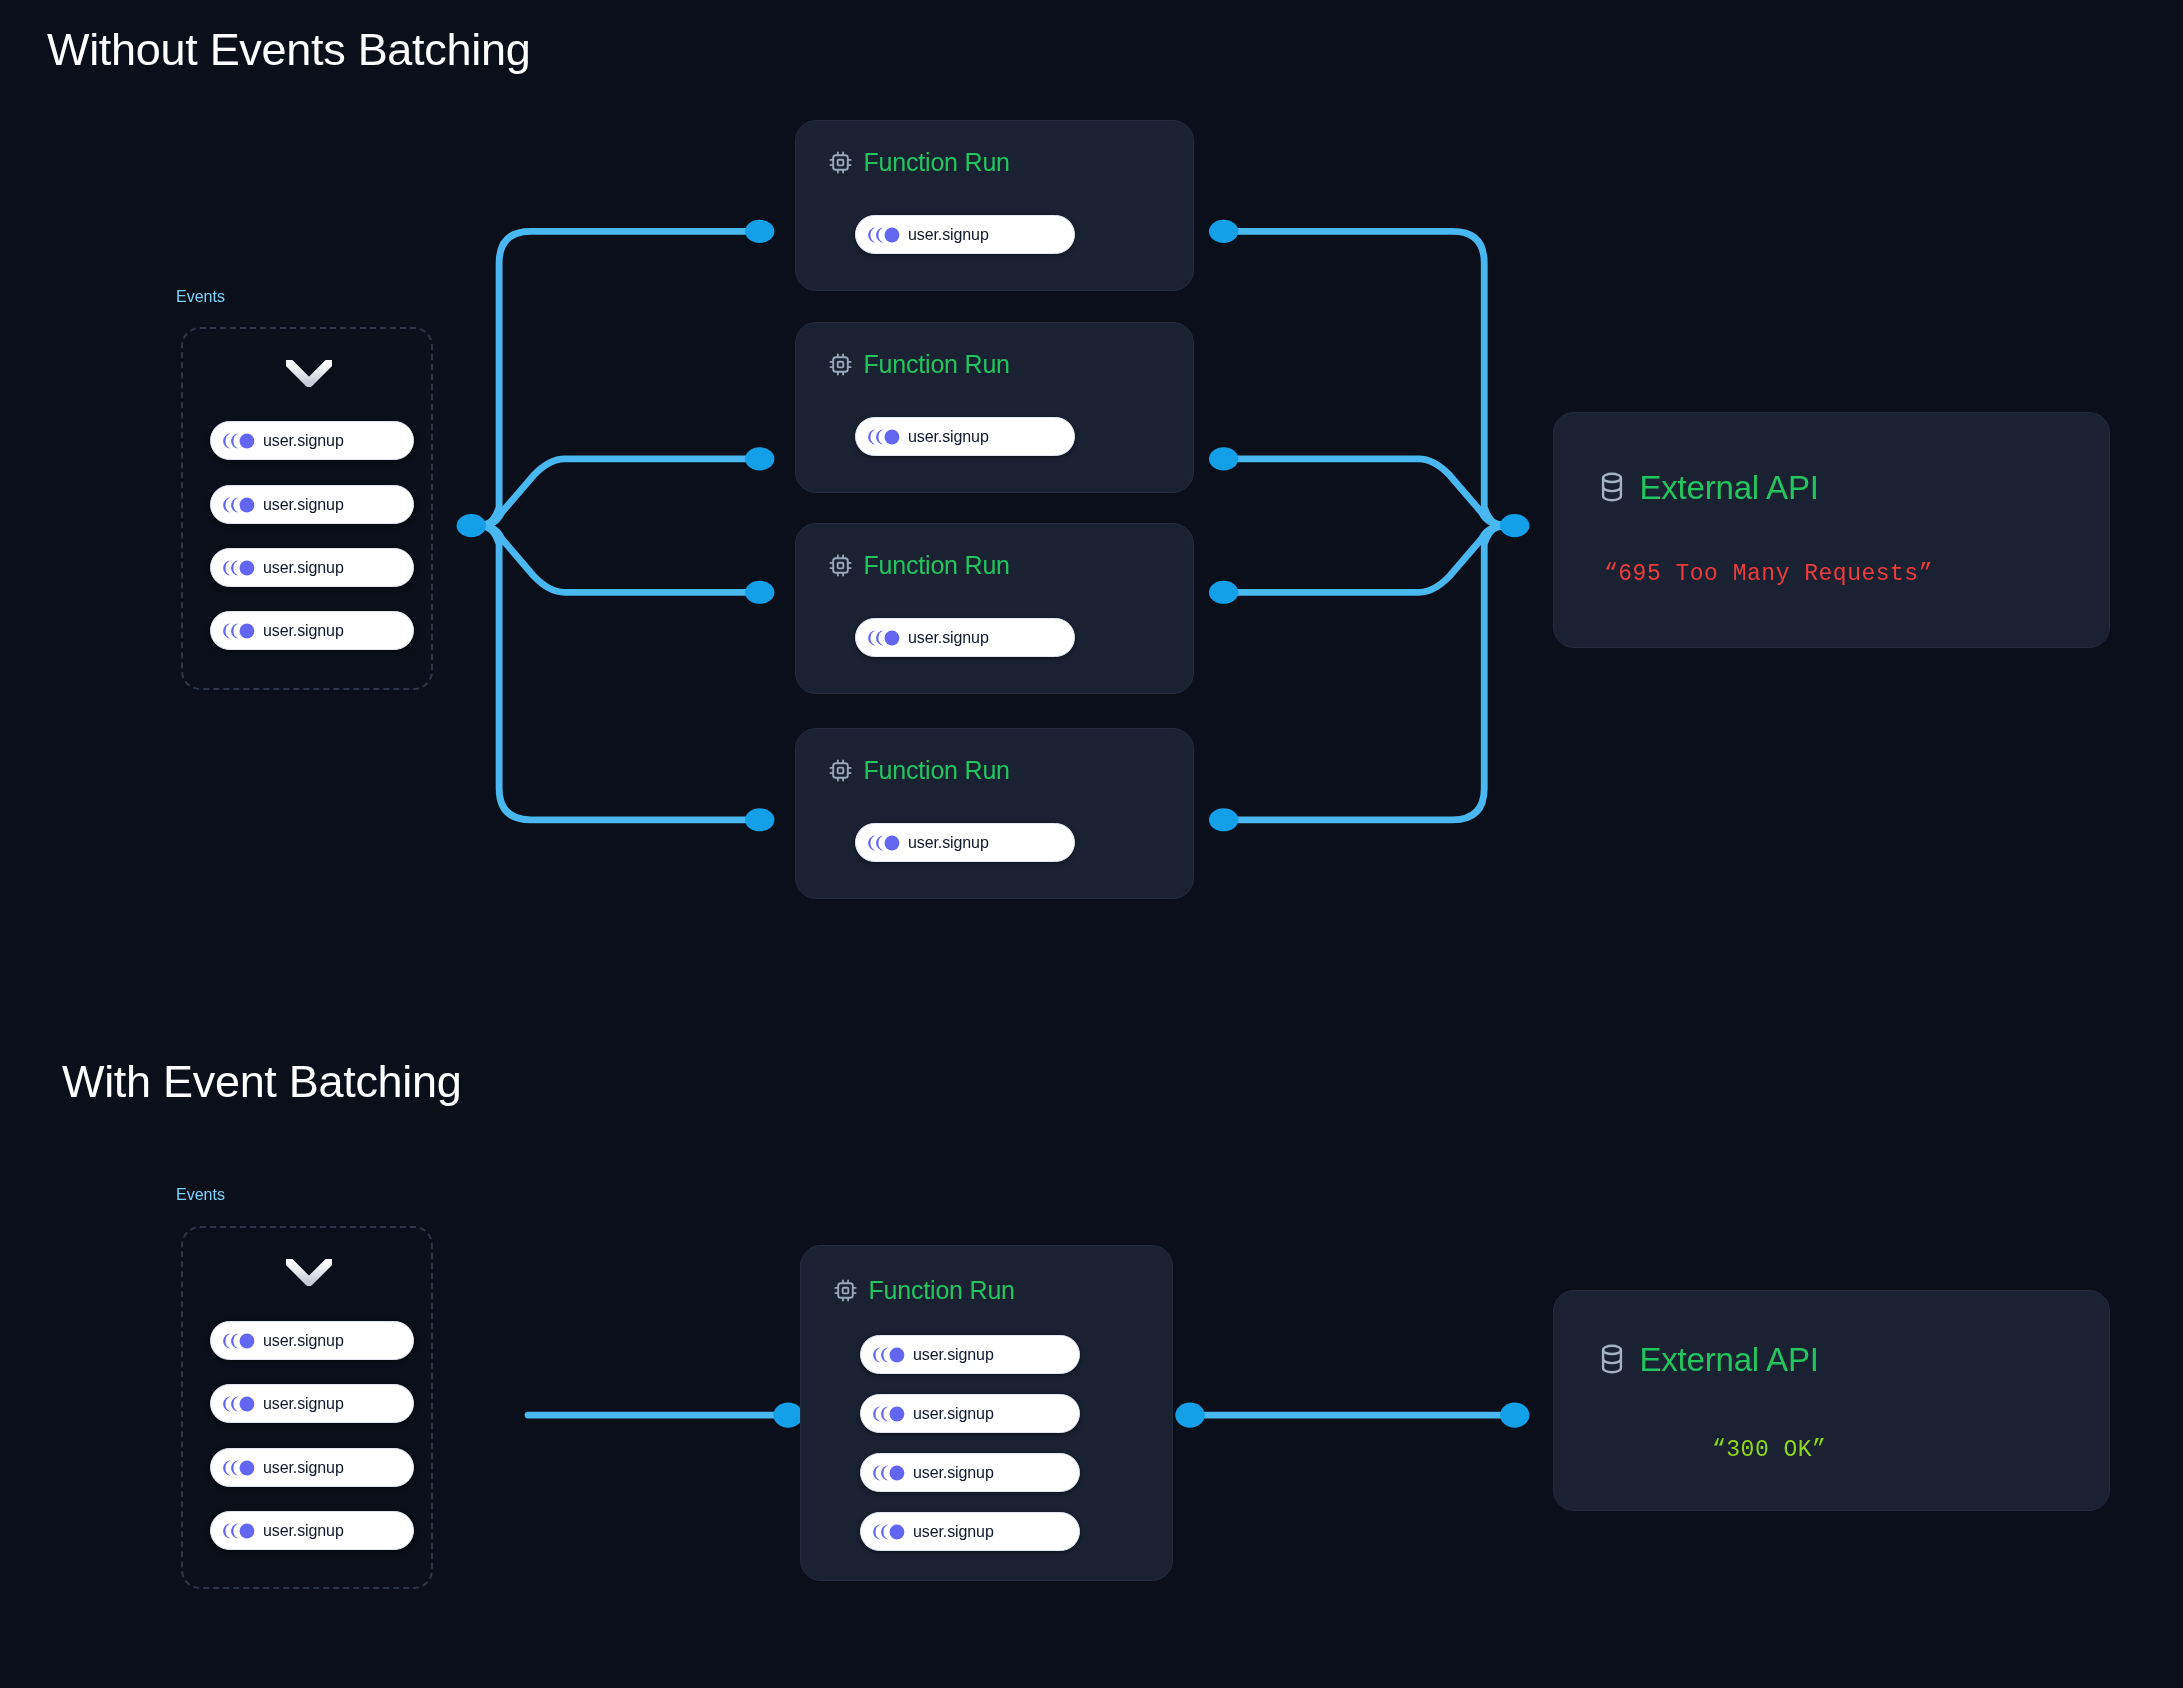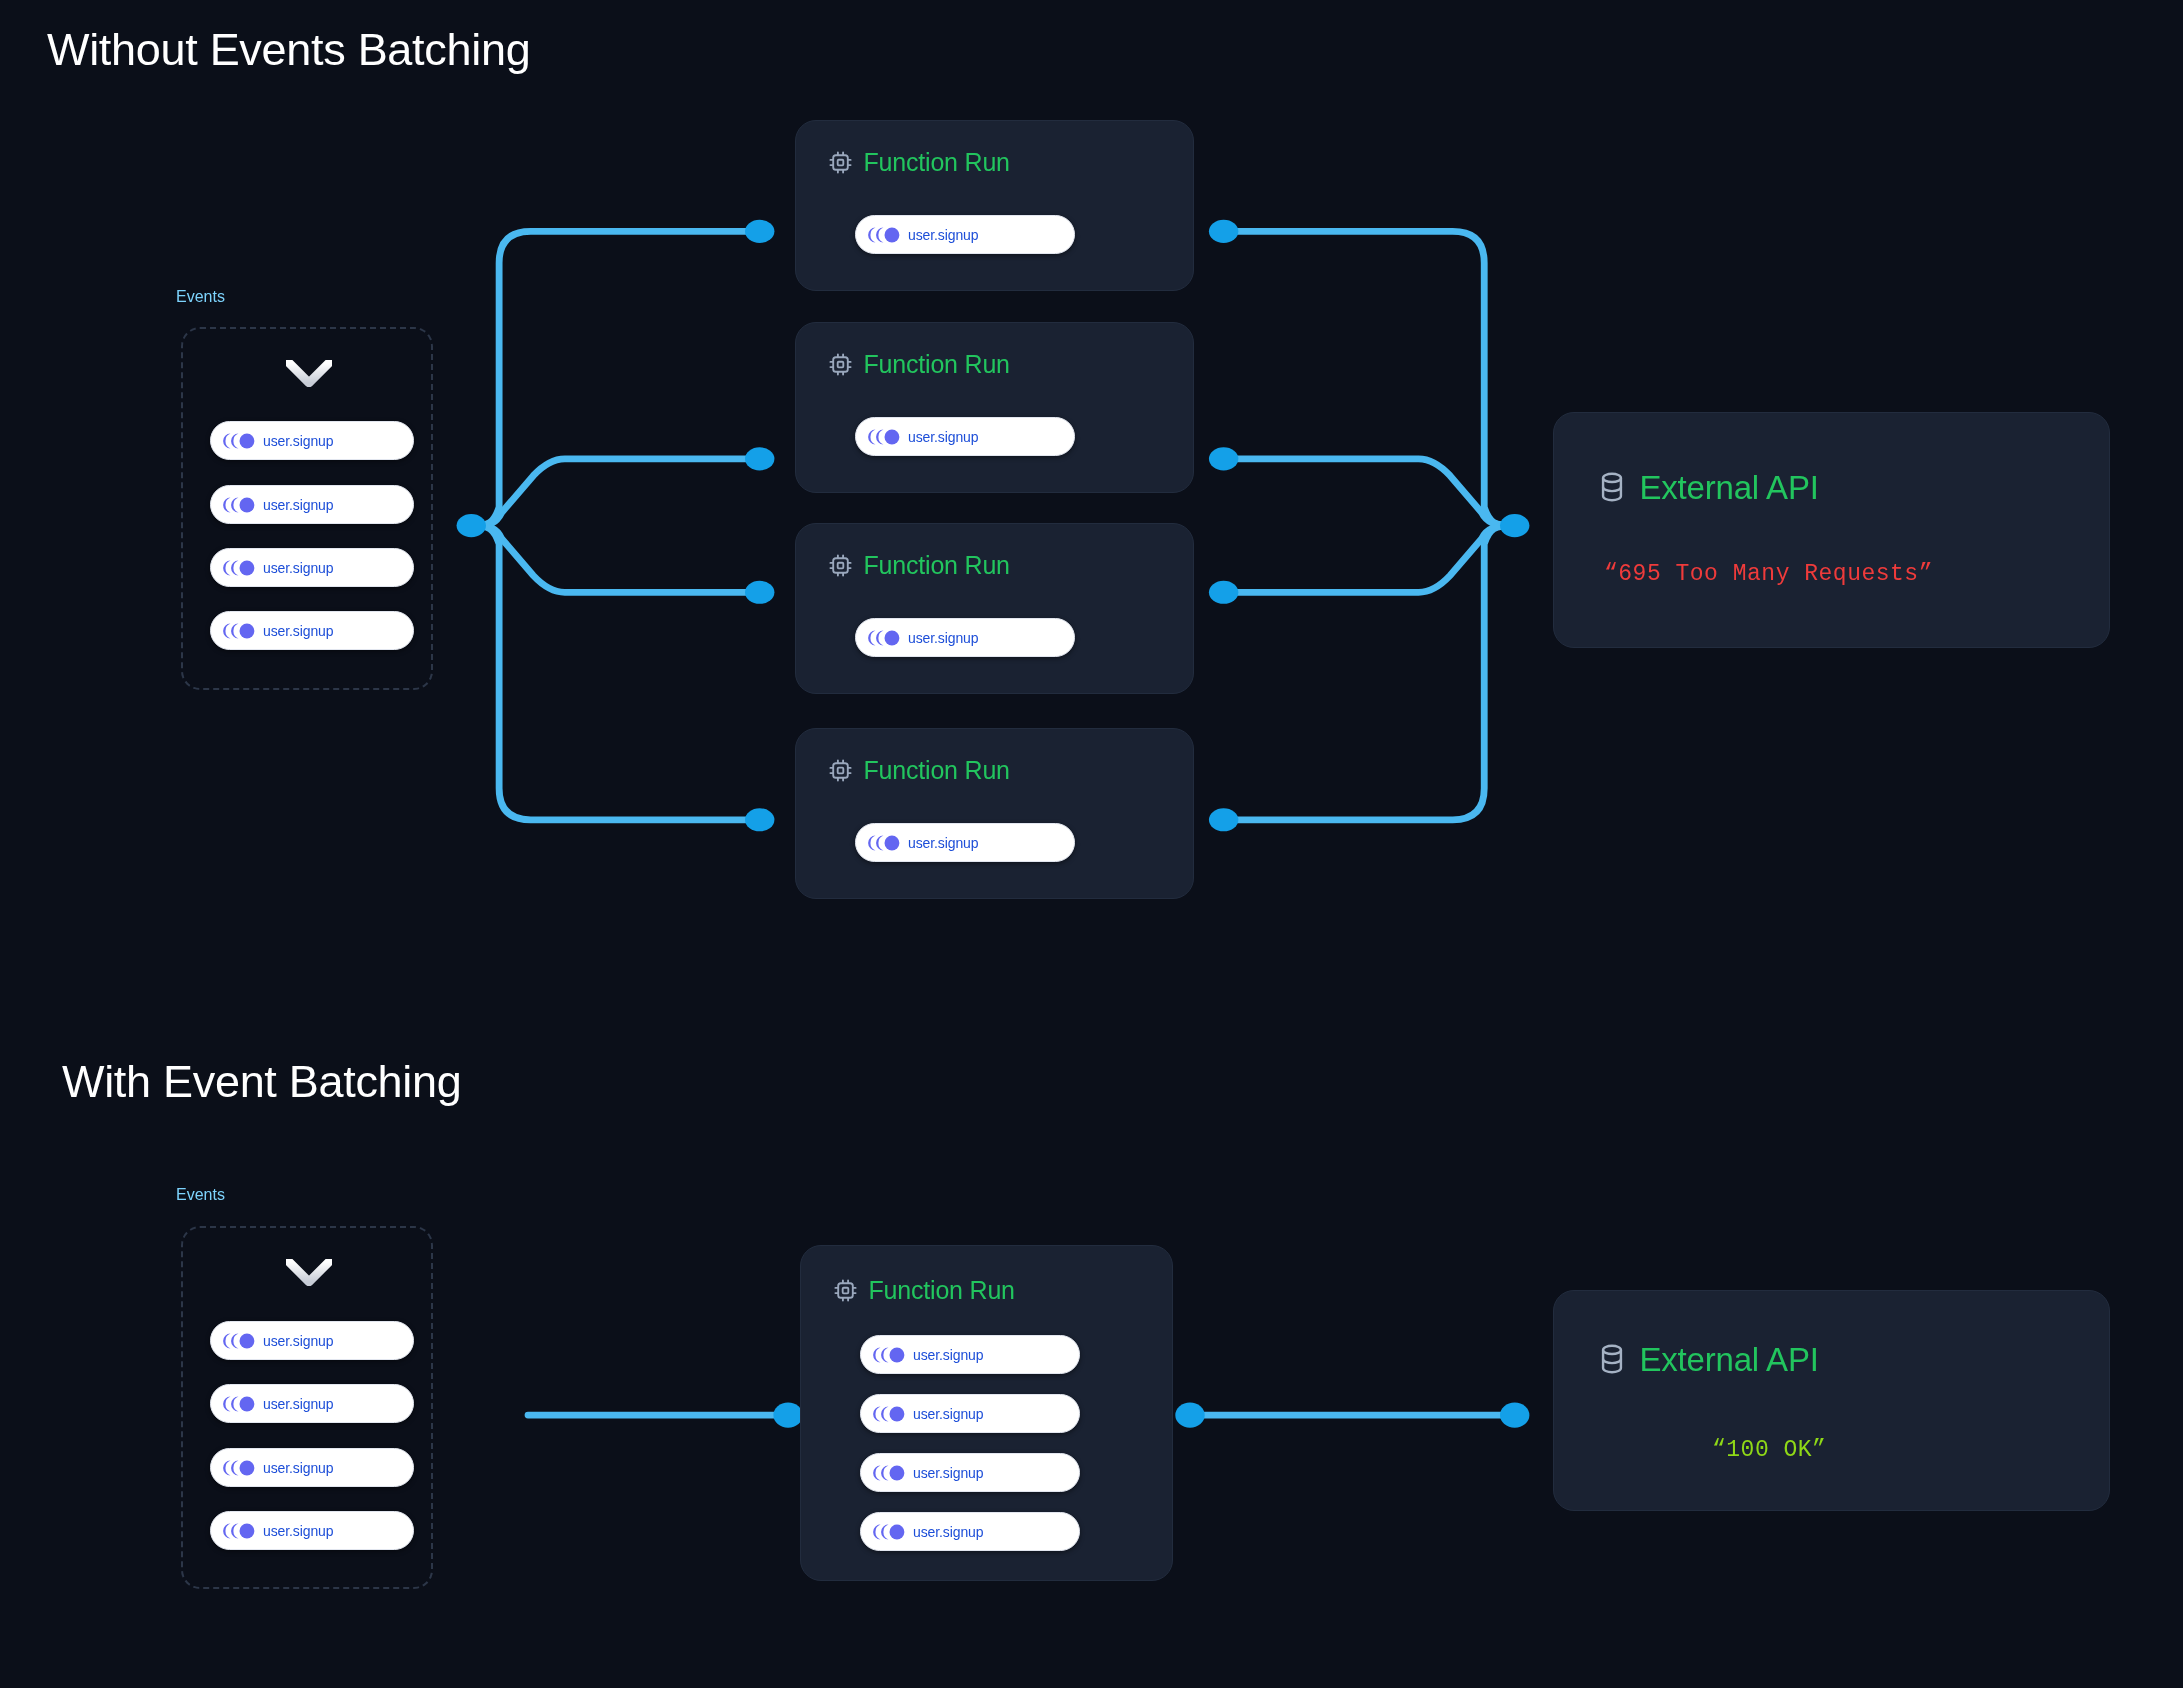--- a/index.html
+++ b/index.html
@@ -55,22 +55,22 @@
     box-sizing:border-box;
     padding:0 13.7px 0 11.6px;
     height:39px;
     gap:8.4px;
     white-space:nowrap;
   }
   .pill-icon{
     width:32px;height:18px;flex:0 0 auto;display:block;
   }
   .pill-text{
-    color:#1d4ed8;
-    font-size:14px;
+    color:#0f172a;
+    font-size:16px;
     font-weight:500;
     letter-spacing:-0.1px;
     line-height:1;
   }
 
   
   .card{
     position:absolute;
     background:#1a2232;
     border:1.6px solid #222c3e;
@@ -395,17 +395,17 @@
 
   <div class="card" style="left:1553px;top:1290px;width:557px;height:221px;">
     <div class="card-head" style="left:41px;top:51px;">
       <svg class="hd-icon" width="34" height="34" viewBox="0 0 24 24" xmlns="http://www.w3.org/2000/svg" fill="none" stroke="#a5b2c4" stroke-width="1.7" stroke-linecap="round" stroke-linejoin="round">
         <ellipse cx="12" cy="5.6" rx="6.3" ry="2.9"></ellipse>
         <path d="M5.7 5.6v12.8c0 1.6 2.8 2.9 6.3 2.9s6.3-1.3 6.3-2.9V5.6"></path>
         <path d="M5.7 12c0 1.6 2.8 2.9 6.3 2.9s6.3-1.3 6.3-2.9"></path>
       </svg>
       <span class="card-title api-title">External API</span>
     </div>
-    <div class="status-text status-ok" style="left:158px;top:146px;">“100 OK”</div>
+    <div class="status-text status-ok" style="left:158px;top:146px;">“300 OK”</div>
   </div>
 
 </div>
 
 
 </body></html>

